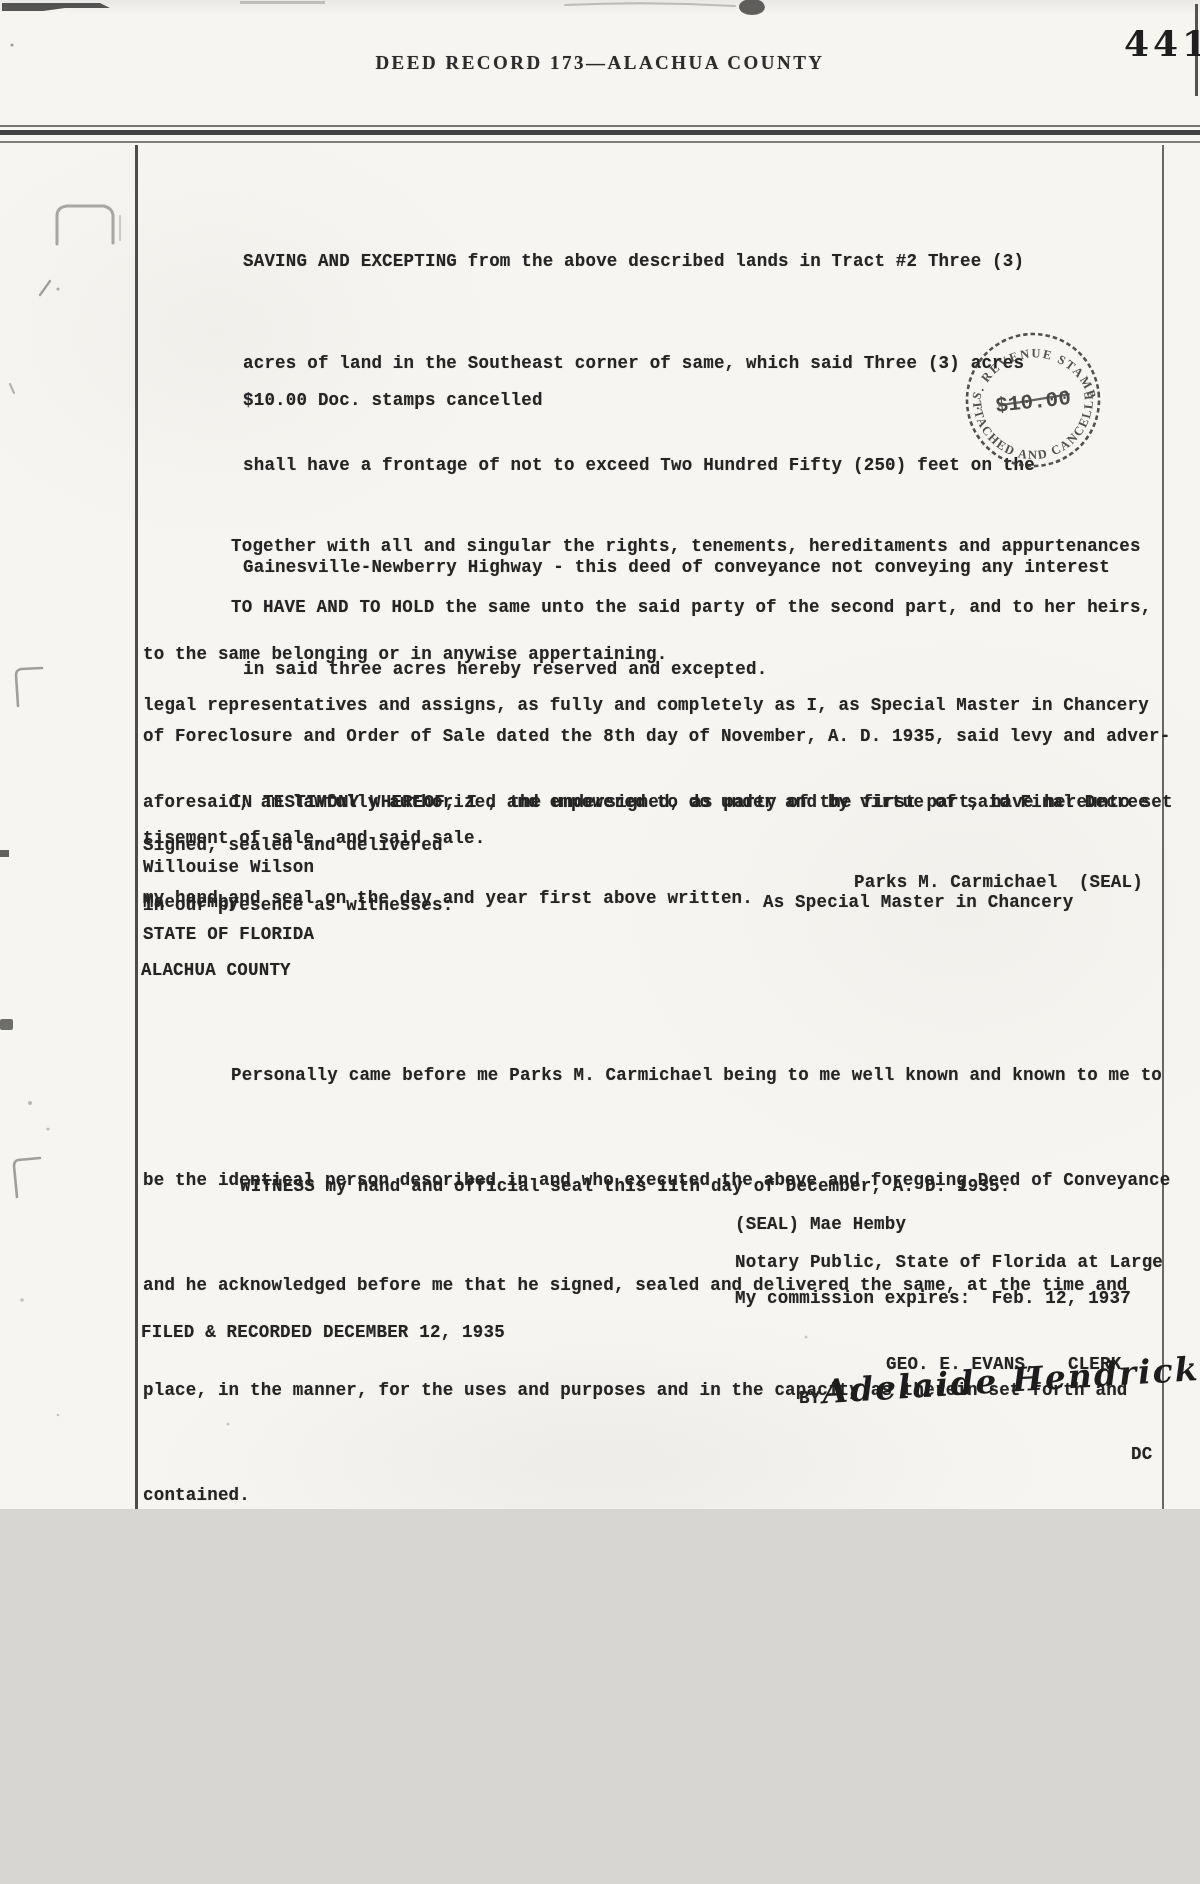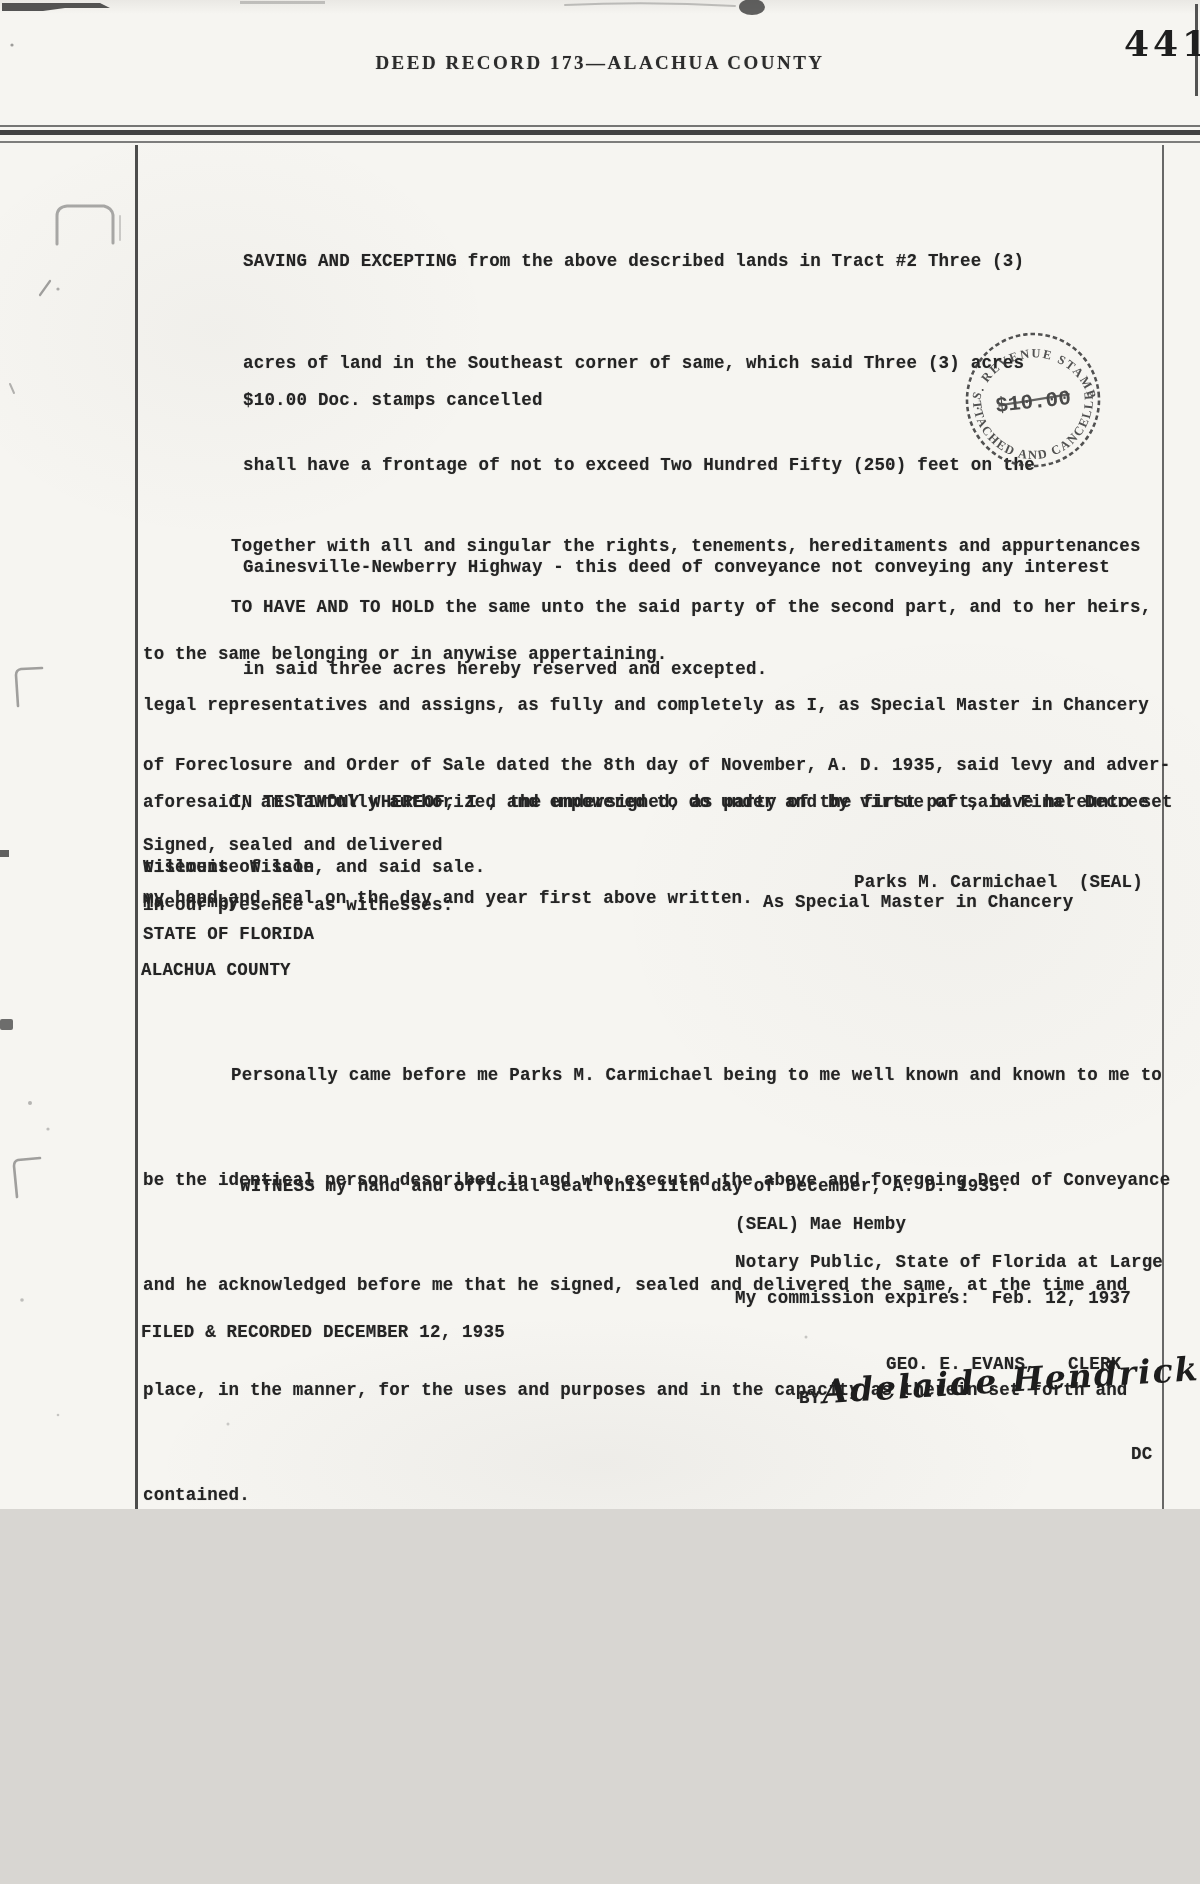--- a/index.html
+++ b/index.html
@@ -138,21 +138,21 @@
     <div class="ln ind">TO HAVE AND TO HOLD the same unto the said party of the second part, and to her heirs,</div>
     <div class="ln">legal representatives and assigns, as fully and completely as I, as Special Master in Chancery</div>
     <div class="ln">aforesaid, am lawfully authorized and empowered to do under and by virtue of said Final Decree</div>
   </div>
 
   <div class="t blk" style="left:143px; top:456px; line-height:36px;">
     <div class="ln ind">Together with all and singular the rights, tenements, hereditaments and appurtenances</div>
     <div class="ln">to the same belonging or in anywise appertaining.</div>
   </div>
 
-  <div class="t blk" style="left:143px; top:680px; line-height:34px;">
+  <div class="t blk" style="left:143px; top:651px; line-height:34px;">
     <div class="ln">of Foreclosure and Order of Sale dated the 8th day of November, A. D. 1935, said levy and adver-</div>
     <div class="ln">tisement of sale, and said sale.</div>
   </div>
 
   <div class="t blk" style="left:143px; top:722px; line-height:32px;">
     <div class="ln ind">IN TESTIMONY WHEREOF, I , the undersigned, as party of the first part, have hereunto set</div>
     <div class="ln">my hand and seal on the day and year first above written.</div>
   </div>
 
   <div class="t blk" style="left:143px; top:795px; line-height:20px;">

